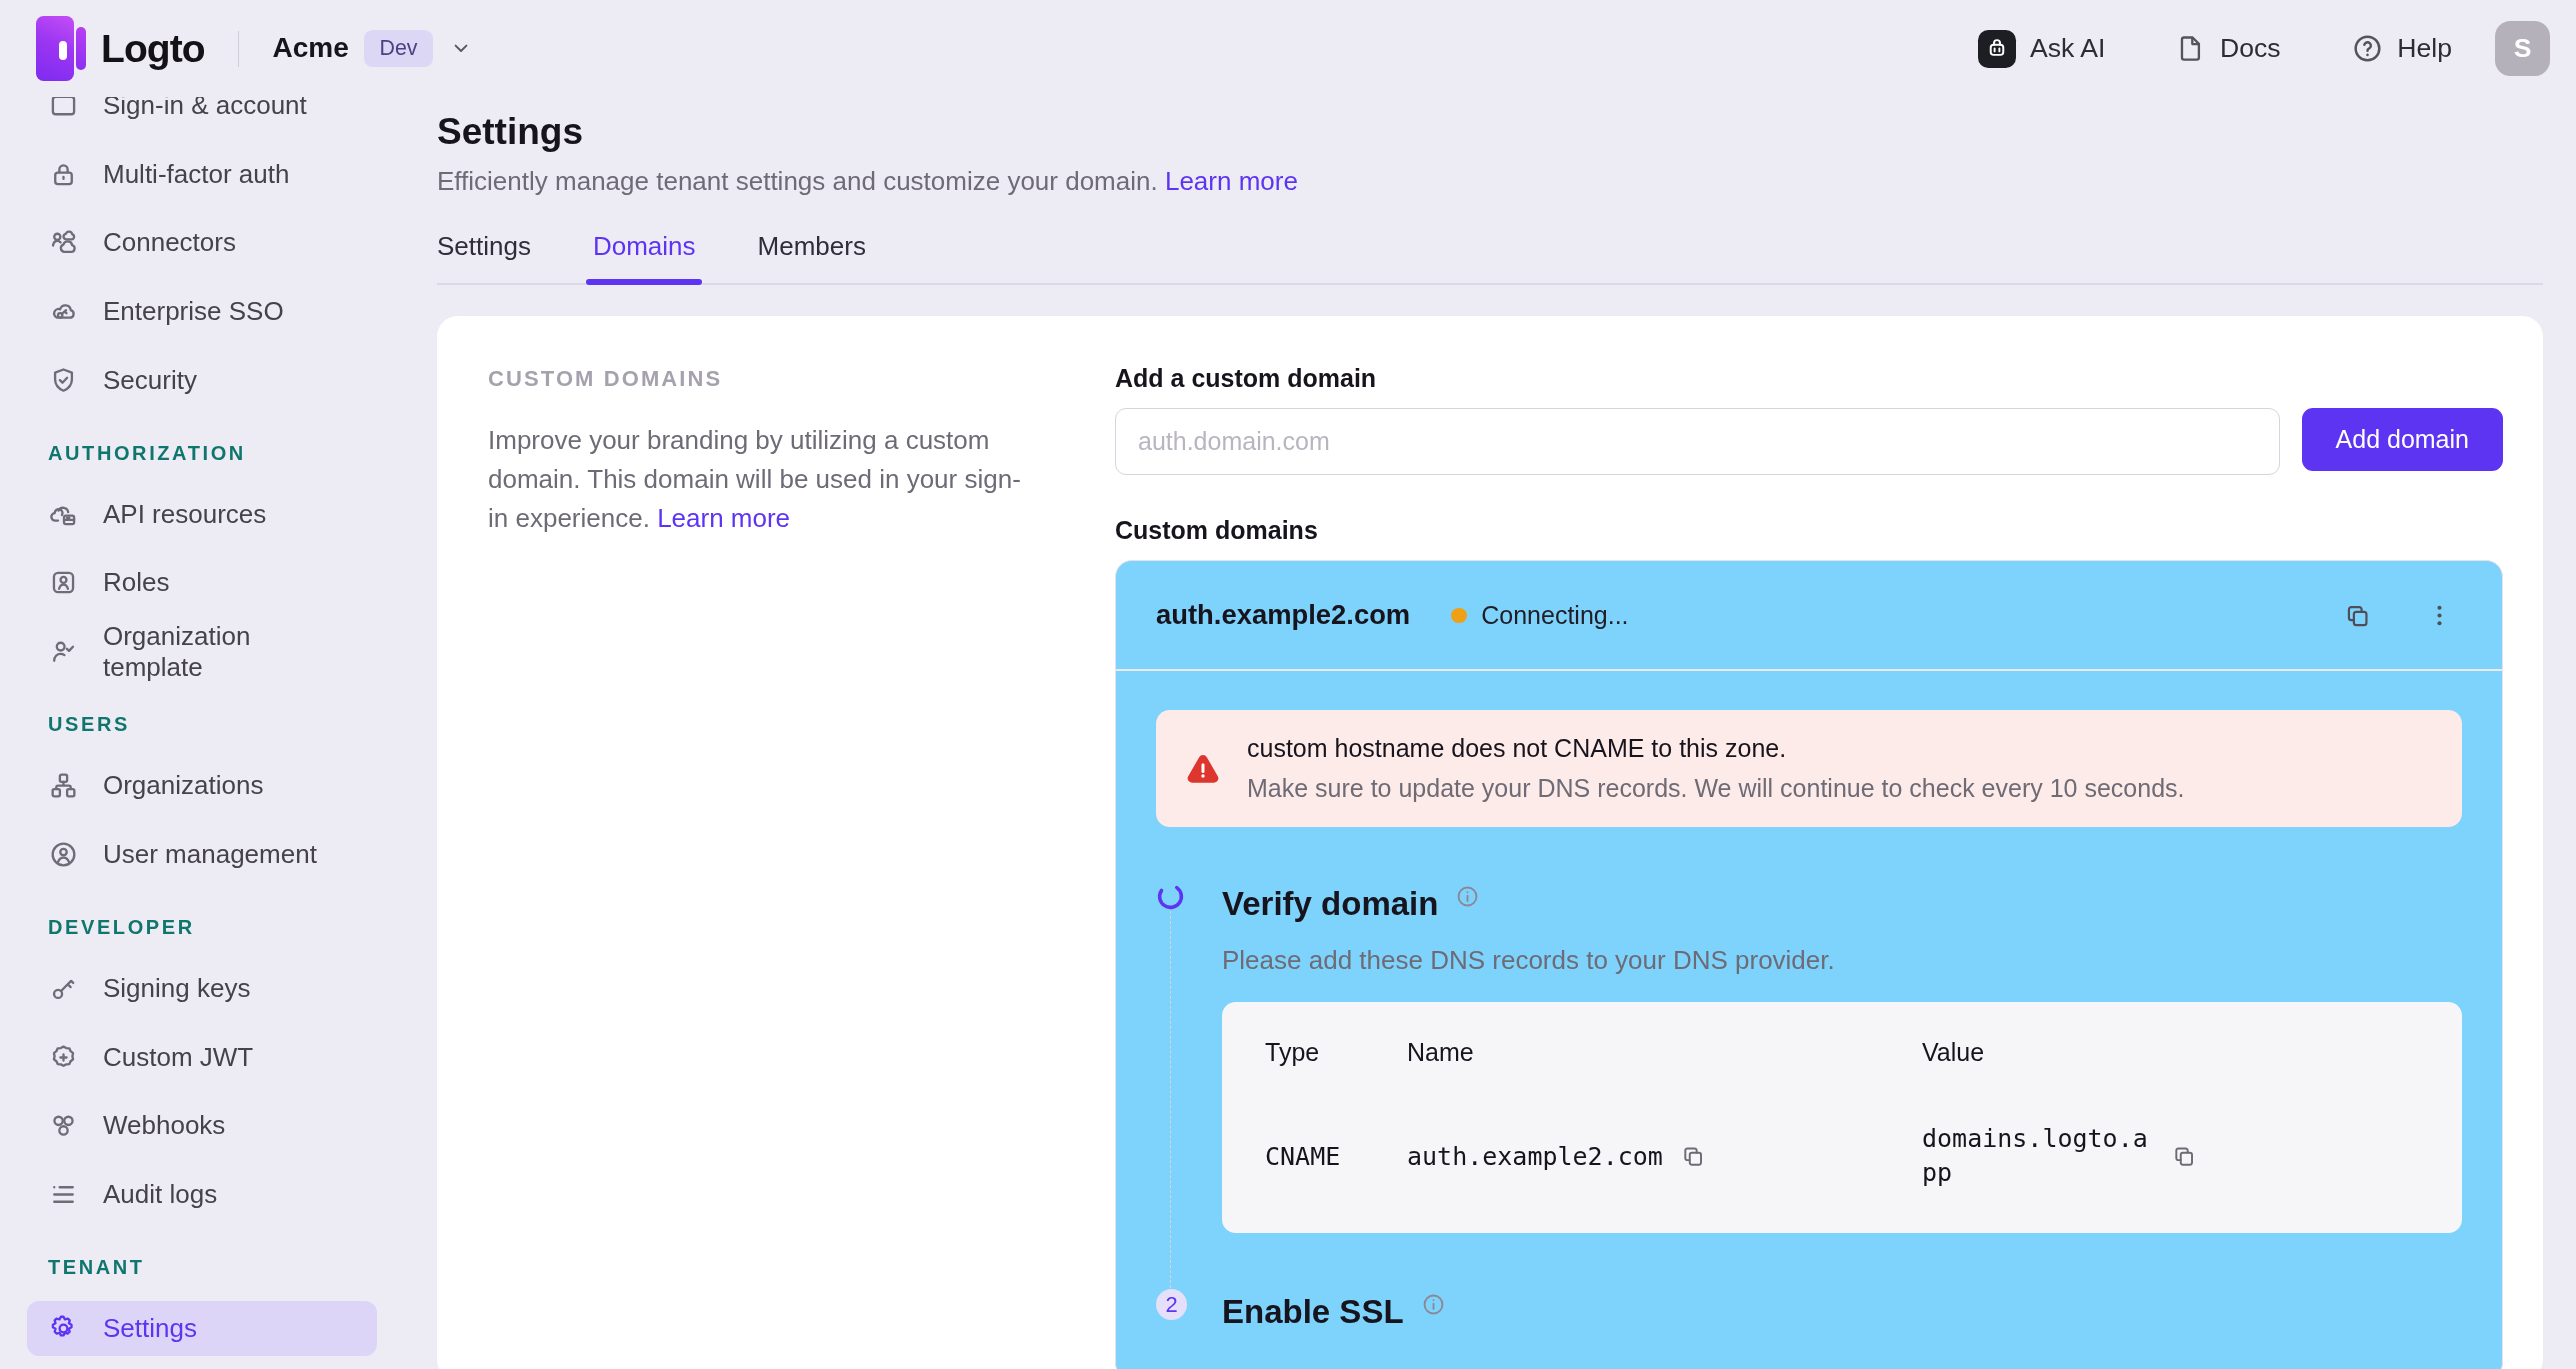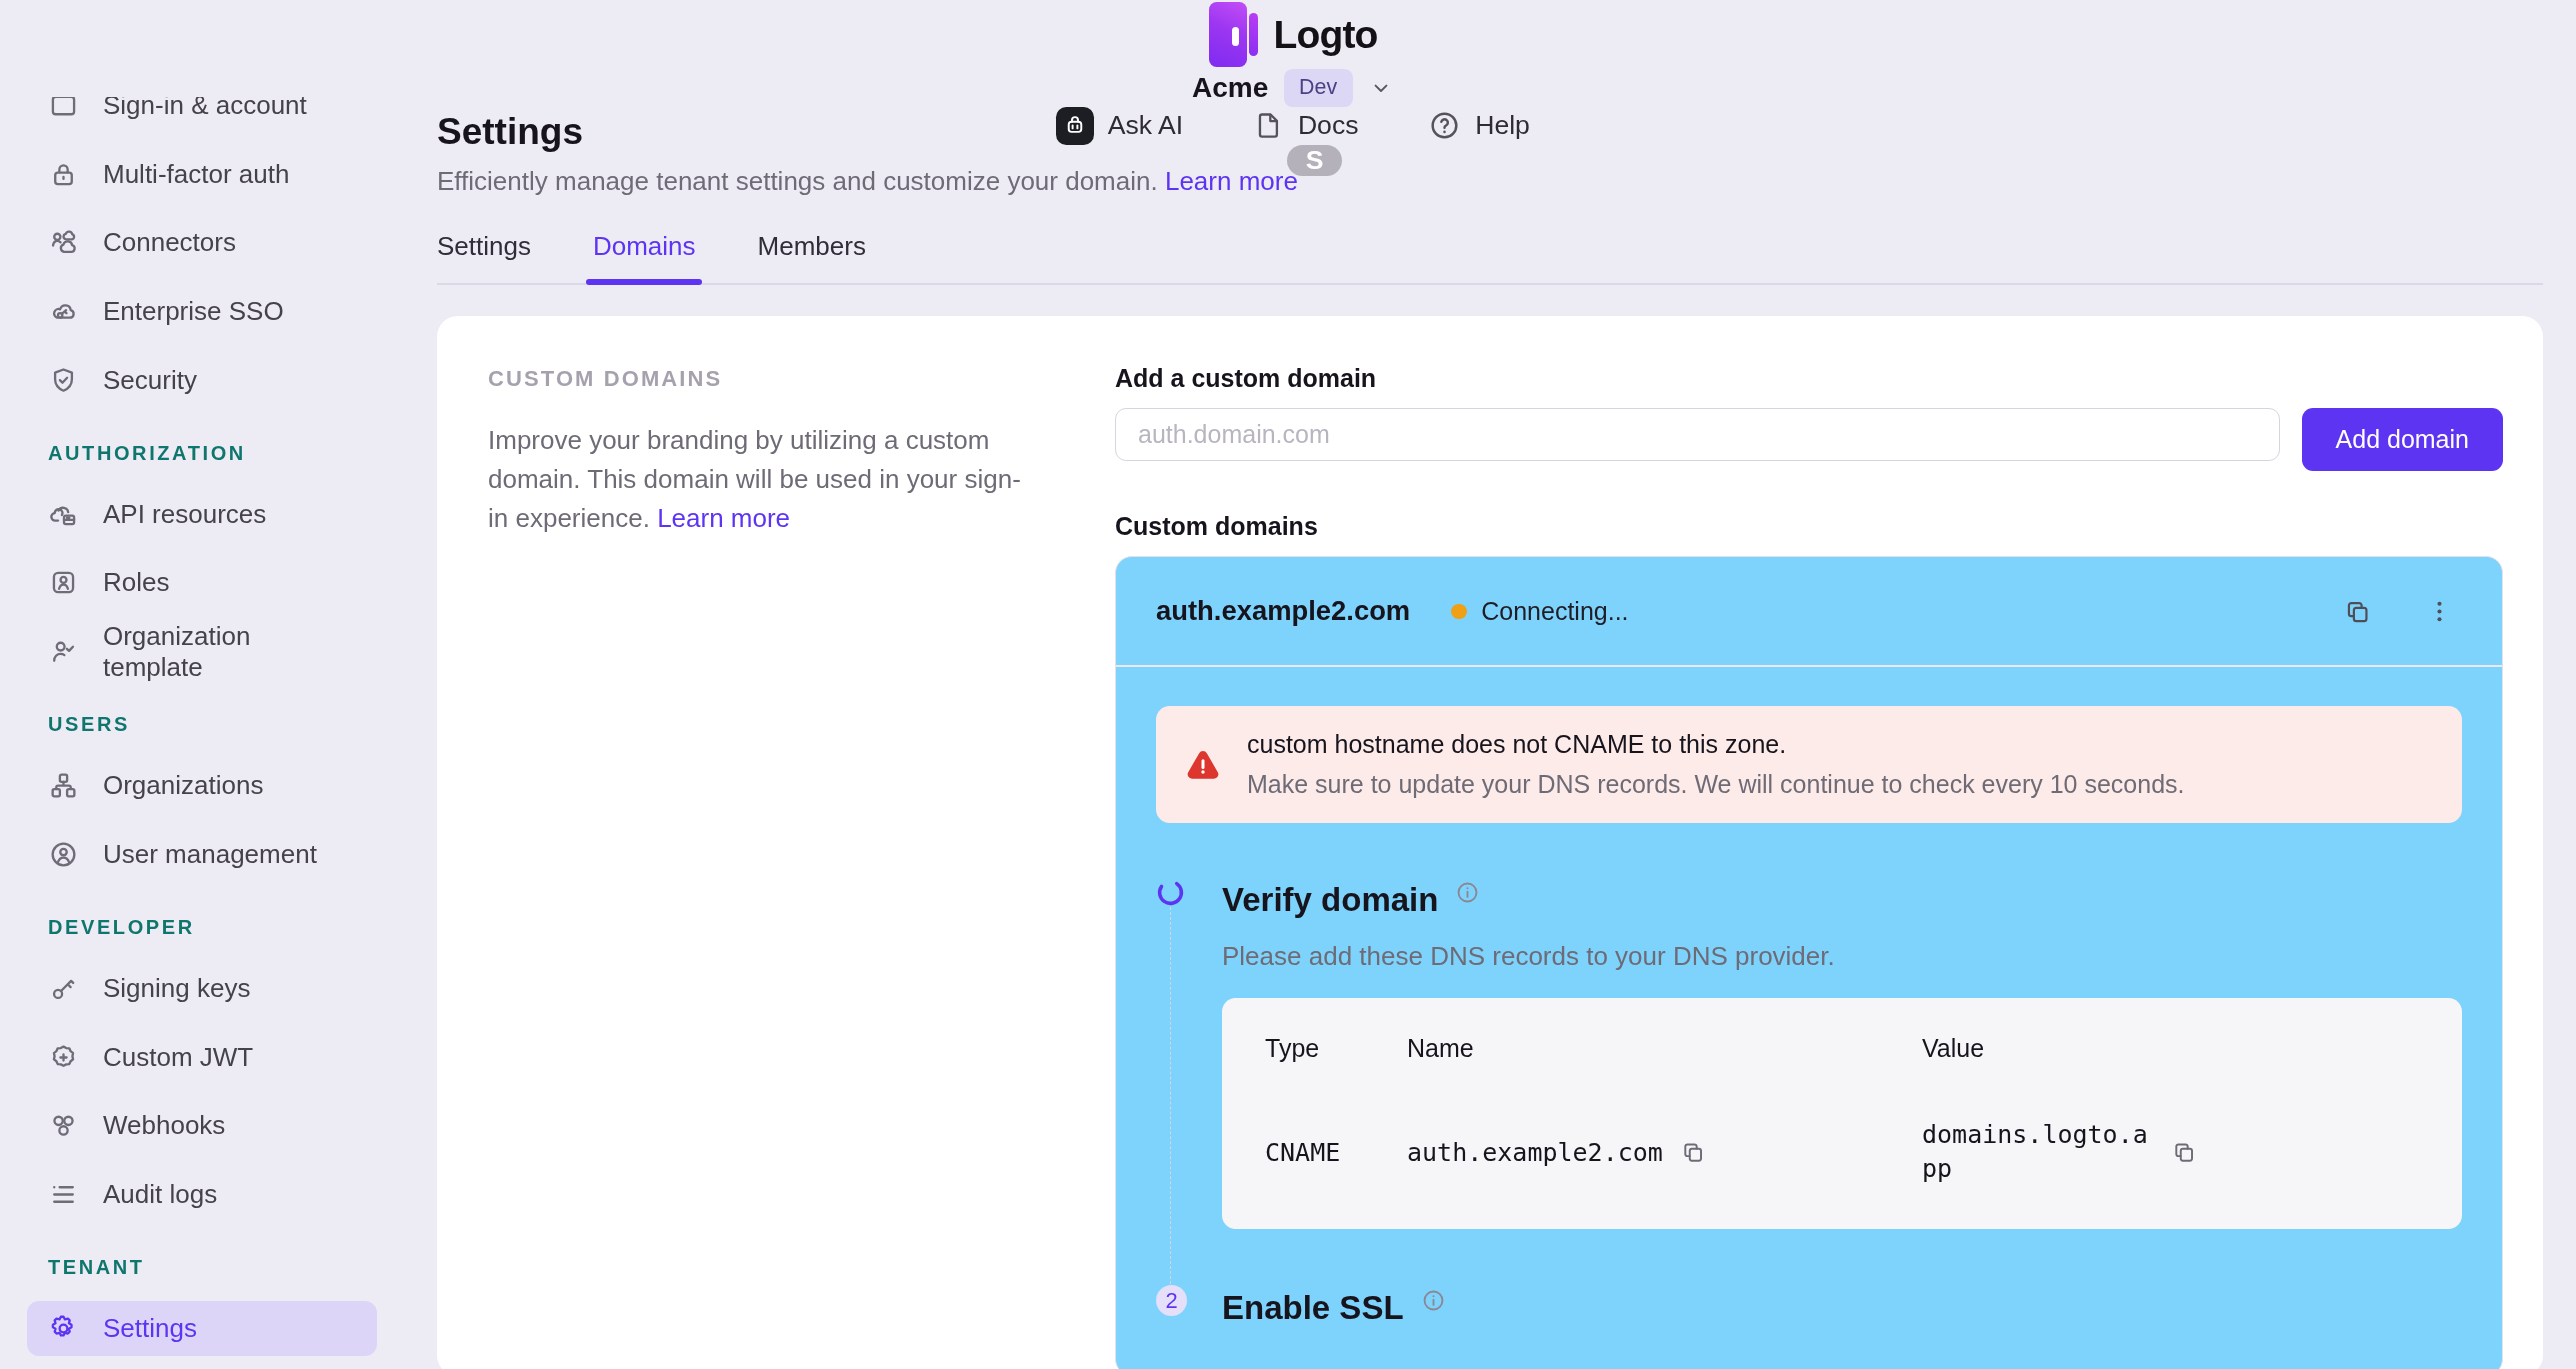--- a/index.html
+++ b/index.html
@@ -8,21 +8,21 @@
     width: 2576px; height: 1369px;
     background: #edebf4;
     font-family: "Liberation Sans", sans-serif;
     color: #17141d;
     overflow: hidden;
   }
   svg { display:block; }
   .stroke-ico { fill:none; stroke:currentColor; stroke-width:1.8; stroke-linecap:round; stroke-linejoin:round; }
 
   
-  .topbar { height:97px; display:flex; align-items:center; padding:0 26px 0 36px;flex-direction:column; }
+  .topbar { height:97px; display:flex; align-items:center; padding:0 26px 0 36px; }
   .logo { display:flex; align-items:center; }
   .logo-mark { position:relative; width:53px; height:69px; }
   .logo-door {
     position:absolute; left:0; top:1.7px; width:38px; height:65px; border-radius:7.7px;
     background: linear-gradient(205deg,#c44ef6 0%, #9c36f2 45%, #7e2bf0 100%);
   }
   .logo-bar {
     position:absolute; right:3.4px; top:13px; width:9.4px; height:43px; border-radius:5.1px;
     background: linear-gradient(205deg,#b93ef4, #8a2ef1);
   }
@@ -64,21 +64,21 @@
   .tabs-divider { height:1.7px; background:#dcd9e6; }
 
   .card { margin-top:31px; background:#fff; border-radius:20.6px; display:flex; min-height:1053px; }
   .card-left { flex:0 0 678px; padding:50px 74px 0 51px; }
   .section-title { font-size:22px; font-weight:bold; letter-spacing:2.1px; color:#a5a2ae; }
   .section-desc { margin-top:29px; font-size:26px; line-height:39px; color:#6e6b76; }
   .card-right { flex:1; padding:48px 40px 0 0; }
 
   .field-label { font-size:25px; font-weight:bold; color:#17141d; }
   .add-row { display:flex; margin-top:15.4px; }
-  .domain-input { flex:1; height:53px; border:1.7px solid #d6d4de; border-radius:11px; background:#fff;
+  .domain-input { flex:1; height:67px; border:1.7px solid #d6d4de; border-radius:11px; background:#fff;
     font-size:25px; font-family:"Liberation Sans", sans-serif; color:#17141d; padding:0 22px; outline:none; }
   .domain-input::placeholder { color:#b8b5c0; }
   .add-btn { margin-left:22px; height:63px; padding:0 34px; border:none; border-radius:11px; background:#5d34f2;
     color:#fff; font-size:25px; font-family:"Liberation Sans", sans-serif; cursor:pointer; }
   .list-label { margin-top:41px; font-size:25px; font-weight:bold; color:#17141d; }
 
   .domain-card { margin-top:15.4px; border:1.7px solid #e3e1e9; border-radius:17px; background:#7dd3fc; }
   .domain-head { height:108px; display:flex; align-items:center; padding:0 48px 0 40px; }
   .domain-name { font-size:27.4px; font-weight:bold; color:#17141d; }
   .domain-status { display:flex; align-items:center; margin-left:41px; }

